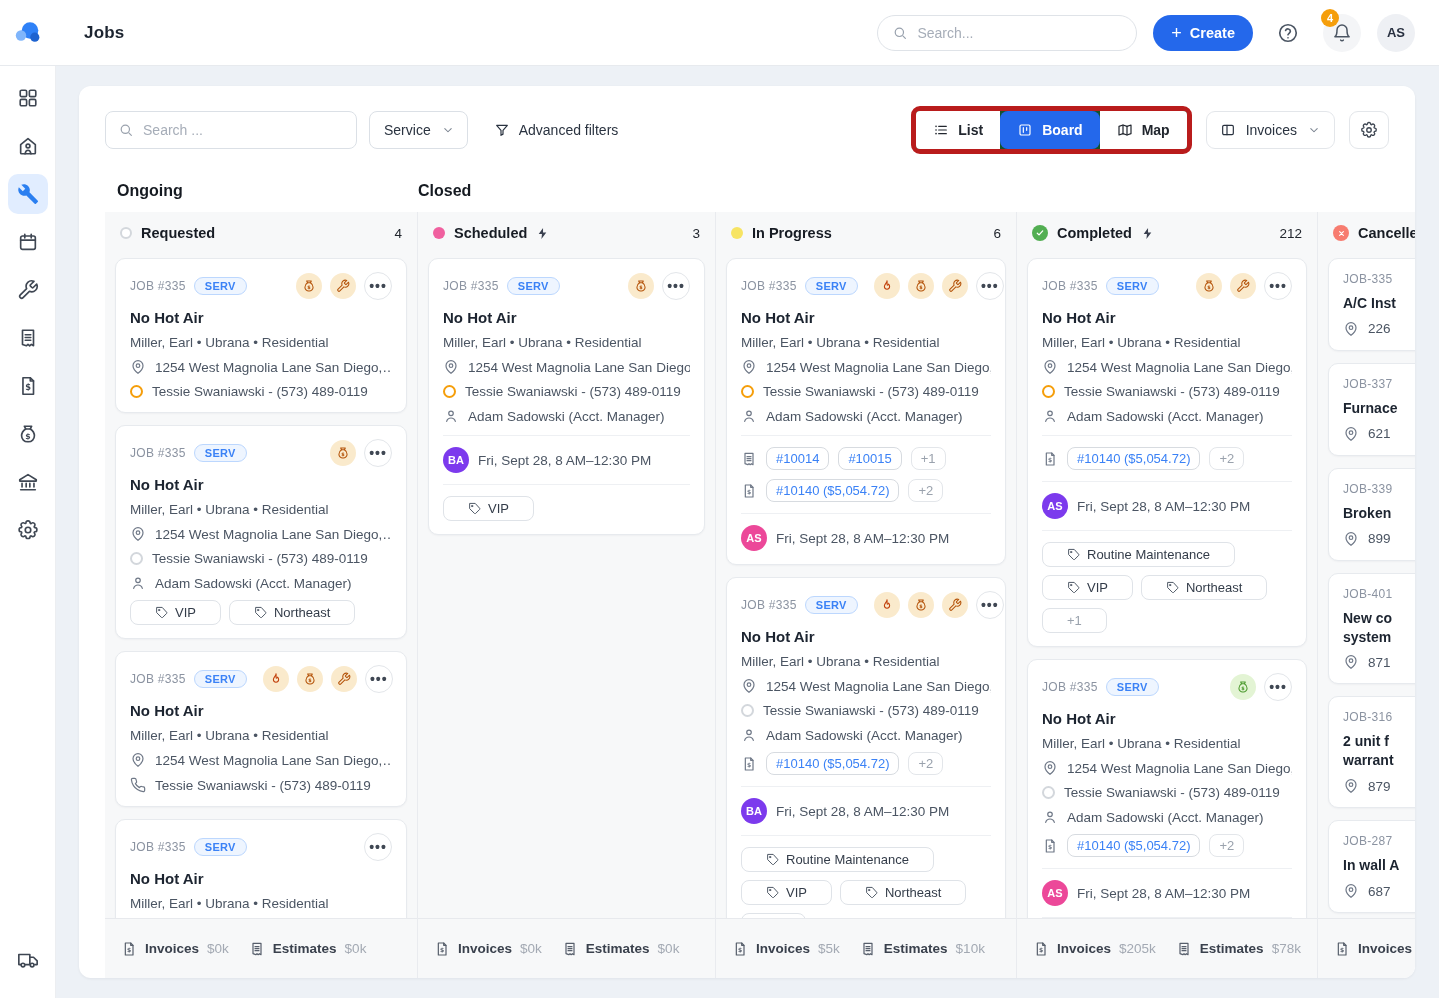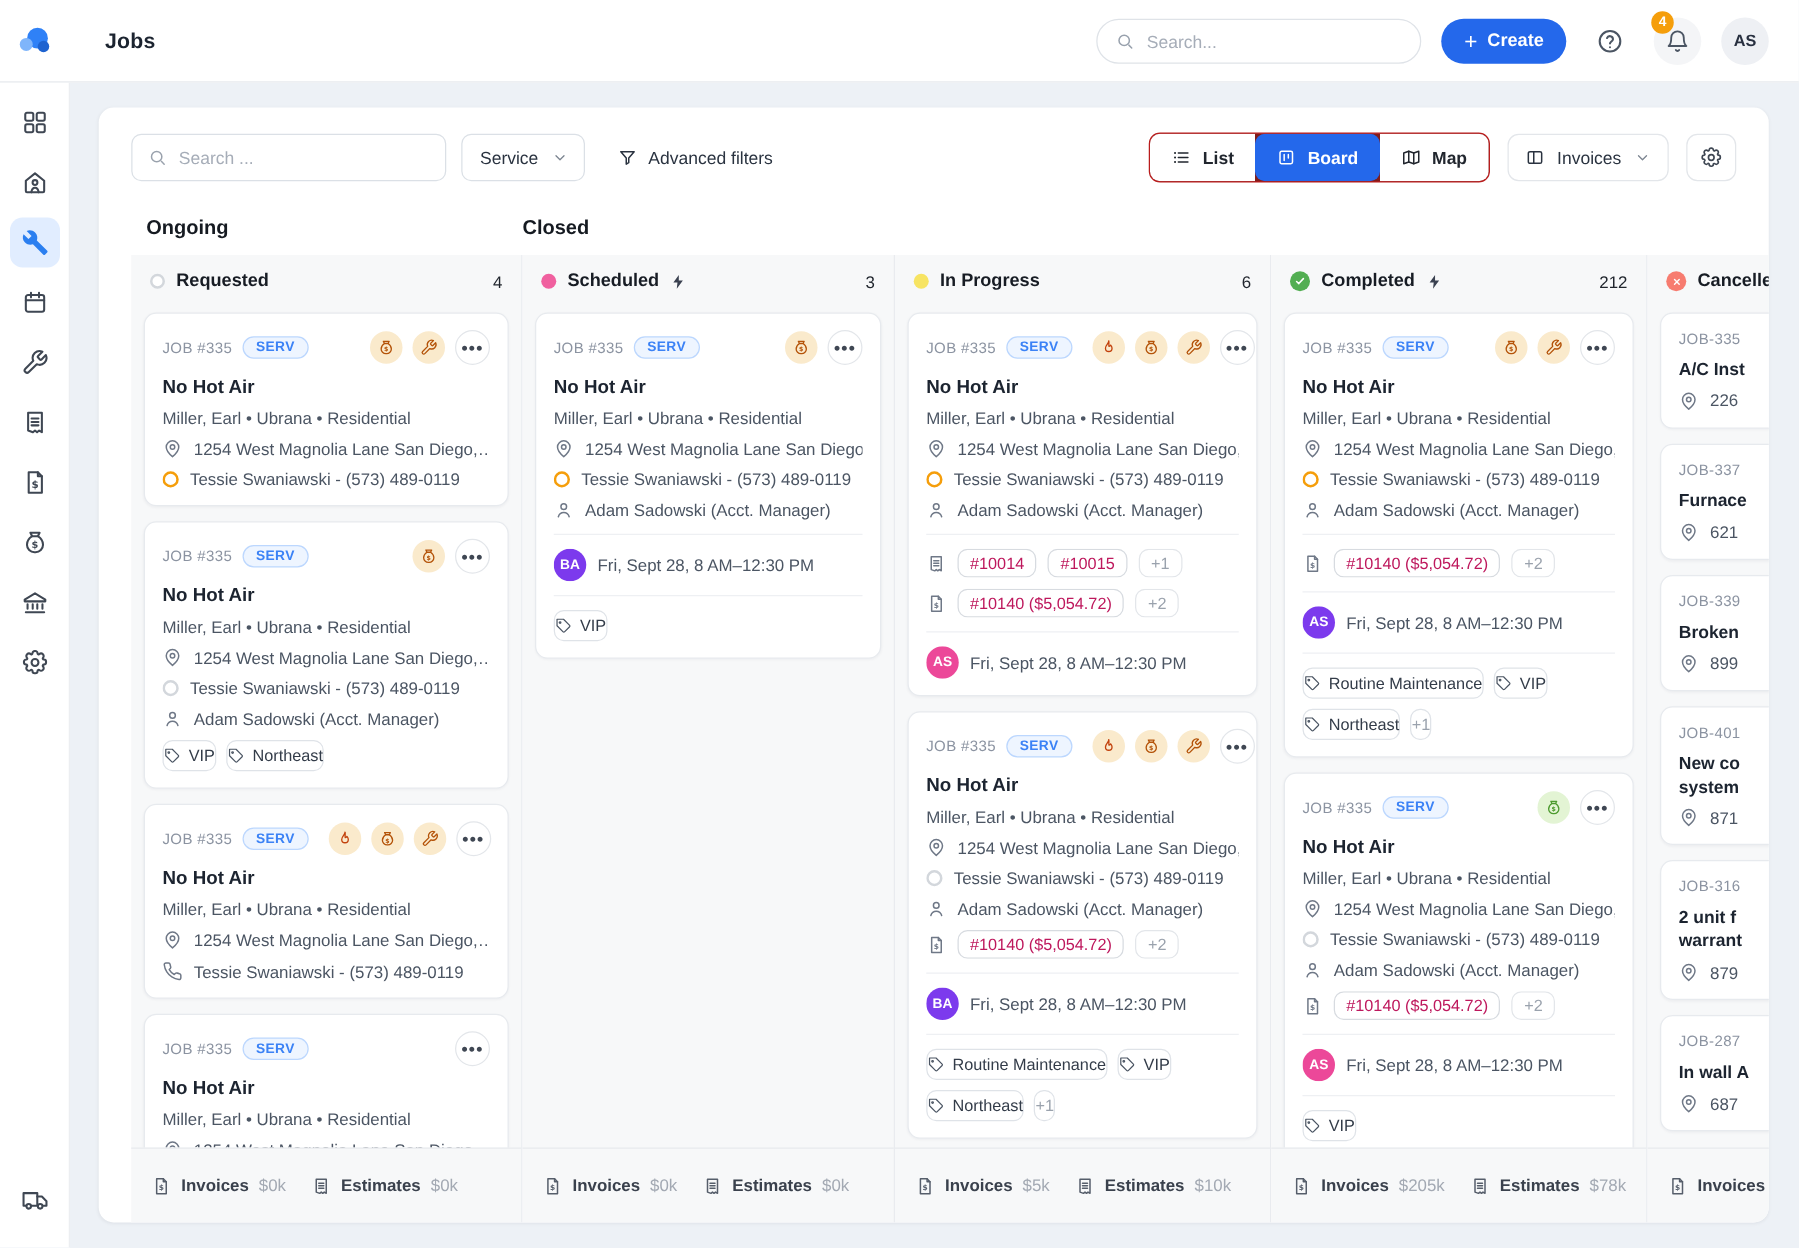--- a/index.html
+++ b/index.html
@@ -45,21 +45,21 @@
 
   .toolbar { display:flex; align-items:center; gap:12px; padding:20px 26px 16px 26px; }
   .tb-search { width:252px; height:38px; border:1px solid #dbe0e6; border-radius:8px;
     display:flex; align-items:center; gap:9px; padding:0 12px; color:#9aa2ad; background:#fff;}
   .tb-search input { border:none; outline:none; font-size:14px; width:100%; background:transparent; font-family:inherit;}
   .tb-search input::placeholder { color:#a6adb8; }
   .tb-select { height:38px; border:1px solid #dbe0e6; border-radius:8px; background:#fff; padding:0 12px 0 14px;
     display:flex; align-items:center; gap:10px; font-size:14px; color:#2a3340; cursor:pointer;}
   .tb-filters { display:flex; align-items:center; gap:9px; font-size:14px; color:#2a3340; margin-left:14px; cursor:pointer; background:none; border:none; font-family:inherit;}
   .tb-right { margin-left:auto; display:flex; align-items:center; gap:14px; }
-  .seg { display:flex; border:1px solid #b91c1c; border-radius:9px; overflow:hidden; background:#7f1d1d; }
+  .seg { display:flex; border:5px solid #b91c1c; border-radius:9px; overflow:hidden; background:#14532d; }
   .seg-item { height:38px; padding:0 17px; display:flex; align-items:center; gap:9px; font-size:14px; font-weight:bold;
     color:#21262e; background:#fff; border:none; cursor:pointer; font-family:inherit;}
   .seg-item.active { background:#2468eb; color:#fff; border-radius:8px; }
   .btn-display { height:38px; border:1px solid #e3e6ea; border-radius:9px; background:#fff; padding:0 13px;
     display:flex; align-items:center; gap:10px; font-size:14px; color:#2a3340; cursor:pointer; font-family:inherit;}
   .btn-gear { width:40px; height:38px; border:1px solid #e3e6ea; border-radius:9px; background:#fff;
     display:flex; align-items:center; justify-content:center; color:#3f4753; cursor:pointer;}
 
   
   .board { flex:1; display:flex; flex-direction:column; min-height:0; padding-left:26px; }
@@ -98,29 +98,29 @@
   .ibadge.green { background:#e3f4d4; color:#4d9b2f; }
   .more-btn { width:28px; height:28px; border-radius:50%; background:#fff; border:1px solid #e3e6ea; color:#3f4753;
     font-size:14px; font-weight:bold; line-height:1; display:flex; align-items:center; justify-content:center; cursor:pointer; flex:none; letter-spacing:1px; font-family:inherit;}
   .card-title { font-size:15px; font-weight:bold; color:#1c2430; }
   .card-sub { font-size:13.5px; color:#4b5563; }
   .crow { display:flex; align-items:center; gap:9px; font-size:13.5px; color:#4b5563; white-space:nowrap; overflow:hidden; }
   .crow .cicon { color:#6f7887; flex:none; }
   .ring { width:13px; height:13px; border-radius:50%; flex:none; background:#fff; }
   .ring.orange { border:2px solid #f59e0b; } .ring.gray { border:2px solid #d3d7dc; }
   .divider { border:none; border-top:1px solid #eef0f3; margin:2px 0; }
-  .chip { border:1px solid #d7dbe0; border-radius:8px; padding:3px 9px; font-size:13px; color:#be185d; background:#fff; white-space:nowrap;}
+  .chip { border:1px solid #d7dbe0; border-radius:8px; padding:3px 9px; font-size:13px; color:#3b82f6; background:#fff; white-space:nowrap;}
   .chip.muted { color:#9aa2ad; border-color:#e3e6ea; }
   .chip.green { color:#3e8e2f; border-color:#b5dfa7; background:#f6fcf2; }
   .sched-av { width:26px; height:26px; border-radius:50%; color:#fff; font-size:11px; font-weight:bold;
     display:flex; align-items:center; justify-content:center; flex:none;}
   .sched-av.purple { background:#7c3aed; } .sched-av.pink { background:#ec4899; }
   .tags { display:flex; flex-wrap:wrap; gap:8px; }
   .tagchip { display:inline-flex; align-items:center; gap:7px; border:1px solid #dfe3e8; border-radius:8px;
-    padding:4px 0; font-size:13px; color:#333c49; background:#fff; cursor:pointer;justify-content:center;}
+    padding:4px 24px; font-size:13px; color:#333c49; background:#fff; cursor:pointer;justify-content:center;}
   .tagchip .cicon { color:#4b5563; }
   .tagchip.muted { color:#9aa2ad; }
   .mini-title { font-size:14px; font-weight:bold; color:#1c2430; line-height:1.35; }
   .mini-title span { display:block; }
   .bolt { color:#3a4150; }
 </style>
 </head>
 <body>
 
 <svg width="0" height="0" style="position:absolute">

